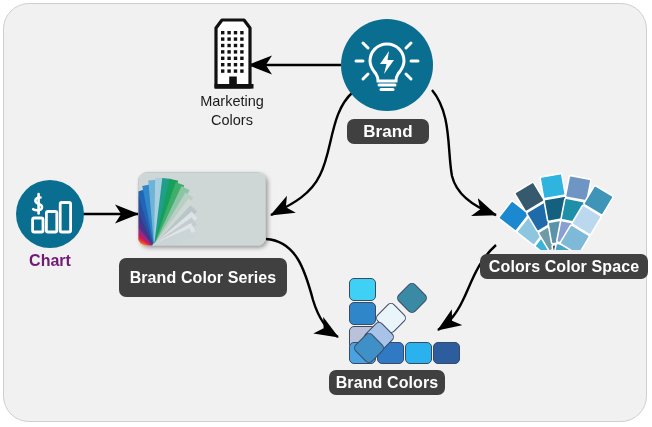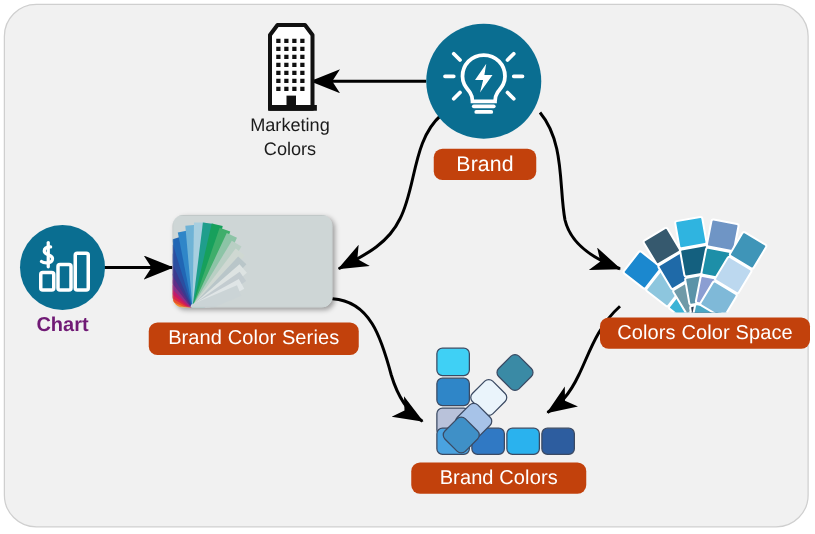--- a/index.html
+++ b/index.html
@@ -12,23 +12,23 @@
 
   .layer{position:absolute;left:0;top:0;width:652px;height:427px;}
   svg.layer{overflow:visible;}
 
   .node{position:absolute;}
 
   
   .circ{position:absolute;border-radius:50%;background:#0a6e91;}
 
   
-  .pill{position:absolute;background:#c2410c;color:#ffffff;border-radius:7px;
+  .pill{position:absolute;background:#404040;color:#ffffff;border-radius:7px;
         display:flex;align-items:center;justify-content:center;
-        font-weight:normal;letter-spacing:.1px;white-space:nowrap;
+        font-weight:bold;letter-spacing:.1px;white-space:nowrap;
         box-sizing:border-box;}
 
   
   .plain{position:absolute;color:#701a75;font-weight:bold;text-align:center;
          white-space:nowrap;}
   .plain2{position:absolute;color:#1b1b1b;text-align:center;line-height:19px;}
 
   
   .photo{position:absolute;border-radius:9px;overflow:hidden;
          background:#d9dede;box-shadow:2px 2px 4px rgba(0,0,0,.35);}
@@ -168,21 +168,21 @@
             <rect x="-4" y="-52" width="9" height="56" fill="#b9c6c9" transform="rotate(43)"></rect>
             <rect x="-4" y="-48" width="9" height="52" fill="#dde3e2" transform="rotate(49)"></rect>
             <rect x="-4" y="-44" width="9" height="48" fill="#c3ccd0" transform="rotate(55)"></rect>
             <rect x="-4" y="-40" width="9" height="44" fill="#dfe5e6" transform="rotate(61)"></rect>
             <rect x="-4" y="-36" width="9" height="40" fill="#cbd4d6" transform="rotate(67)"></rect>
           </g>
         </g>
         <rect x="0" y="0" width="128" height="74" fill="none" stroke="#b9c0c0" stroke-width="1"></rect>
       </svg>
     </div>
-    <div class="pill" style="left:-19px;top:86px;width:168px;height:26px;font-size:16px;">Brand Color Series</div>
+    <div class="pill" style="left:-19px;top:86px;width:168px;height:39px;font-size:16px;">Brand Color Series</div>
   </div>
 
   <div class="node" style="left:482px;top:168px;width:160px;height:116px;">
     <svg width="150" height="82" viewBox="0 0 150 82" style="position:absolute;left:8px;top:0;">
       <g transform="translate(75,88)">
         <g transform="rotate(-52)">
           <rect x="-11" y="-76" width="22" height="22" rx="1.5" fill="#1b88cf" stroke="#fff" stroke-width="1.6"></rect>
           <rect x="-11" y="-53" width="22" height="22" rx="1.5" fill="#8dc6de" stroke="#fff" stroke-width="1.6"></rect>
           <rect x="-11" y="-30" width="22" height="22" rx="1.5" fill="#3bb3d6" stroke="#fff" stroke-width="1.6"></rect>
         </g>
@@ -221,16 +221,16 @@
       <div class="tile" style="left:11px;top:48px; width:27px;height:23px;background:#b9c2da;"></div>
       <div class="tile" style="left:11px;top:64px; width:27px;height:22px;background:#4aa3e0;"></div>
       <div class="tile" style="left:39px;top:64px; width:27px;height:22px;background:#3079c4;"></div>
       <div class="tile" style="left:67px;top:64px; width:27px;height:22px;background:#2ab2ee;"></div>
       <div class="tile" style="left:95px;top:64px; width:27px;height:22px;background:#2d5d9f;"></div>
       <div class="tile rot" style="left:62px;top:8px; width:24px;height:24px;background:#3a8aa5;"></div>
       <div class="tile rot" style="left:41px;top:28px;width:24px;height:24px;background:#eaf4fb;"></div>
       <div class="tile rot" style="left:29px;top:47px;width:24px;height:24px;background:#a7c3e8;"></div>
       <div class="tile rot" style="left:19px;top:58px;width:24px;height:24px;background:#3f90c7;"></div>
     </div>
-    <div class="pill" style="left:-9px;top:92px;width:140px;height:25px;font-size:16px;">Brand Colors</div>
+    <div class="pill" style="left:-9px;top:92px;width:116px;height:25px;font-size:16px;">Brand Colors</div>
   </div>
 
 </div>
 
 </body></html>

